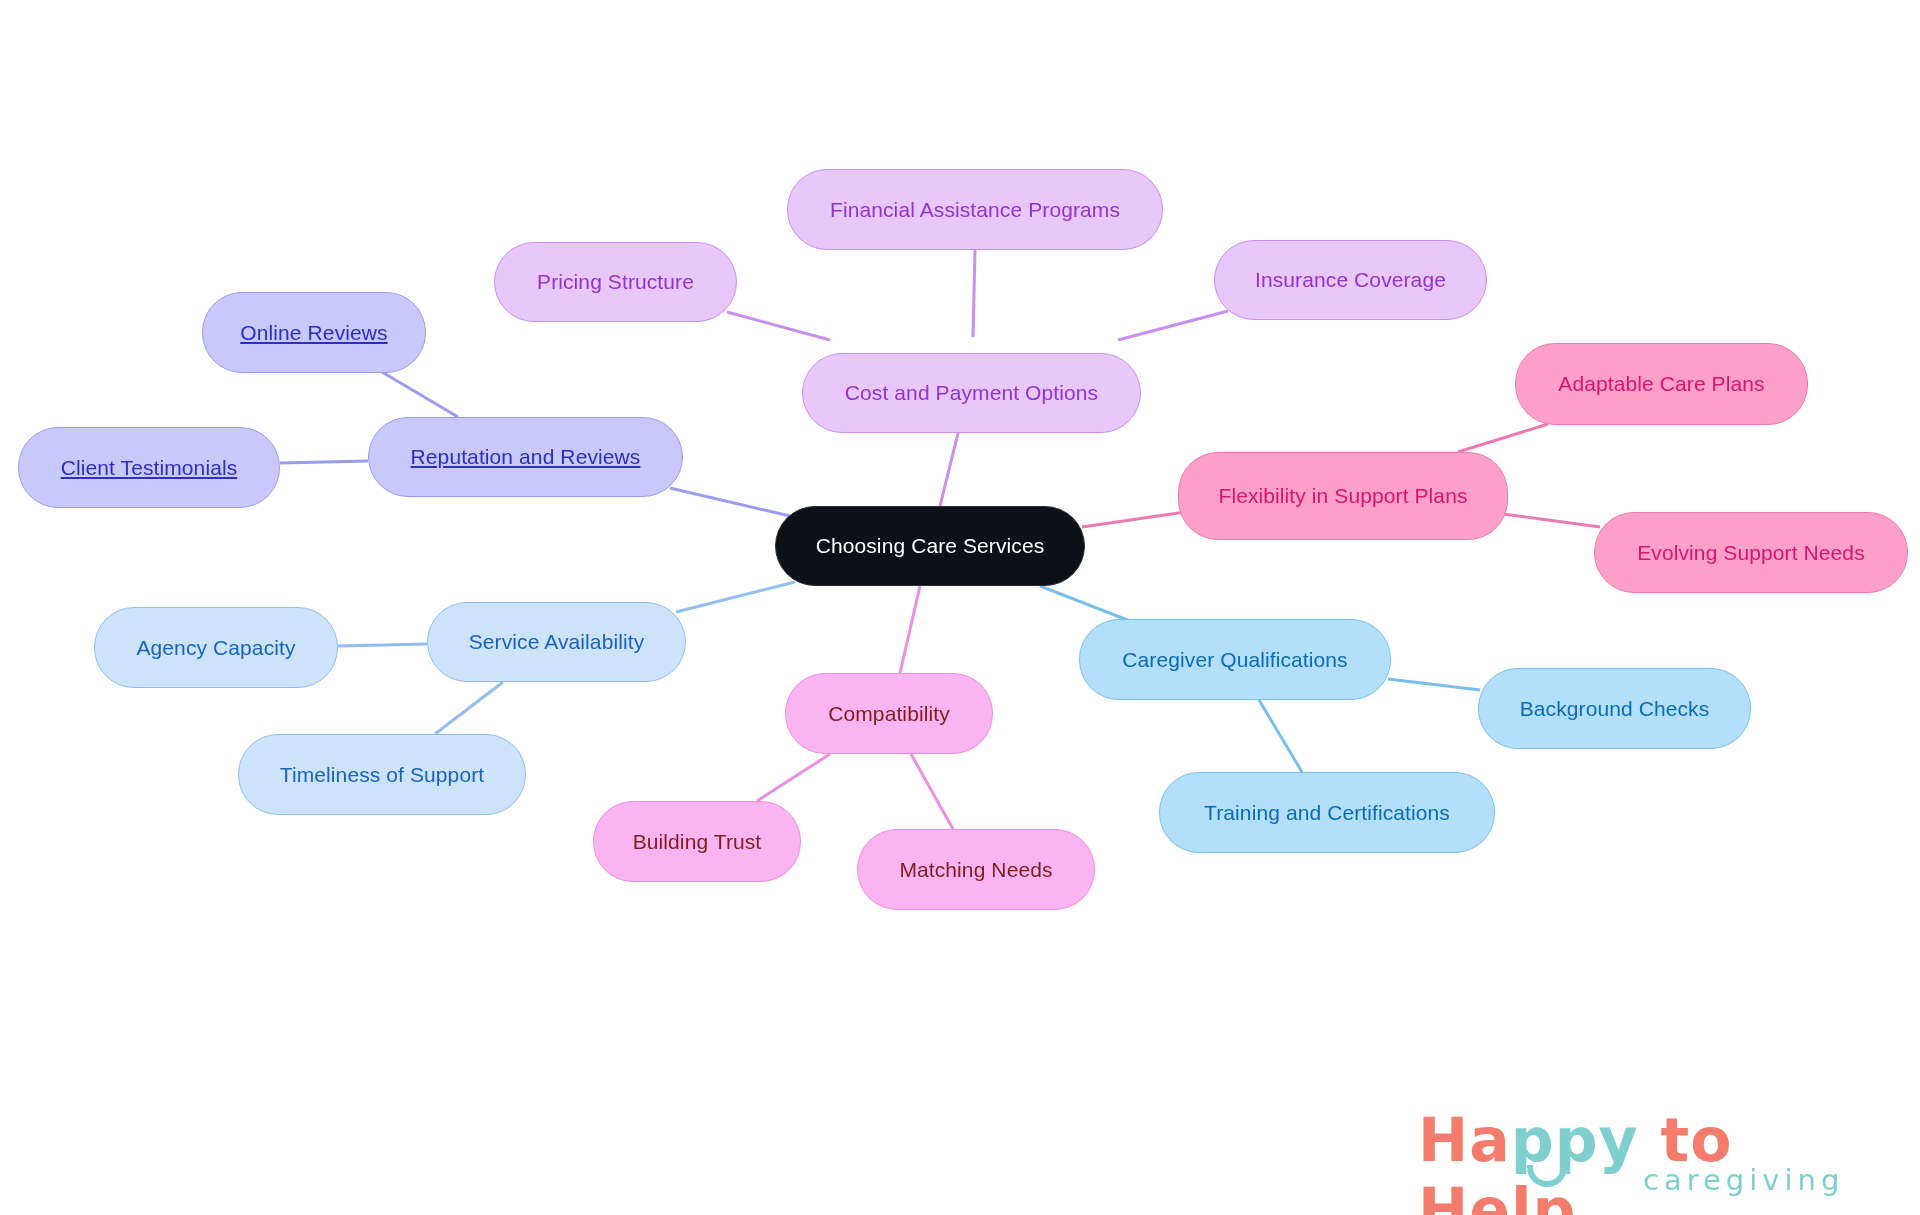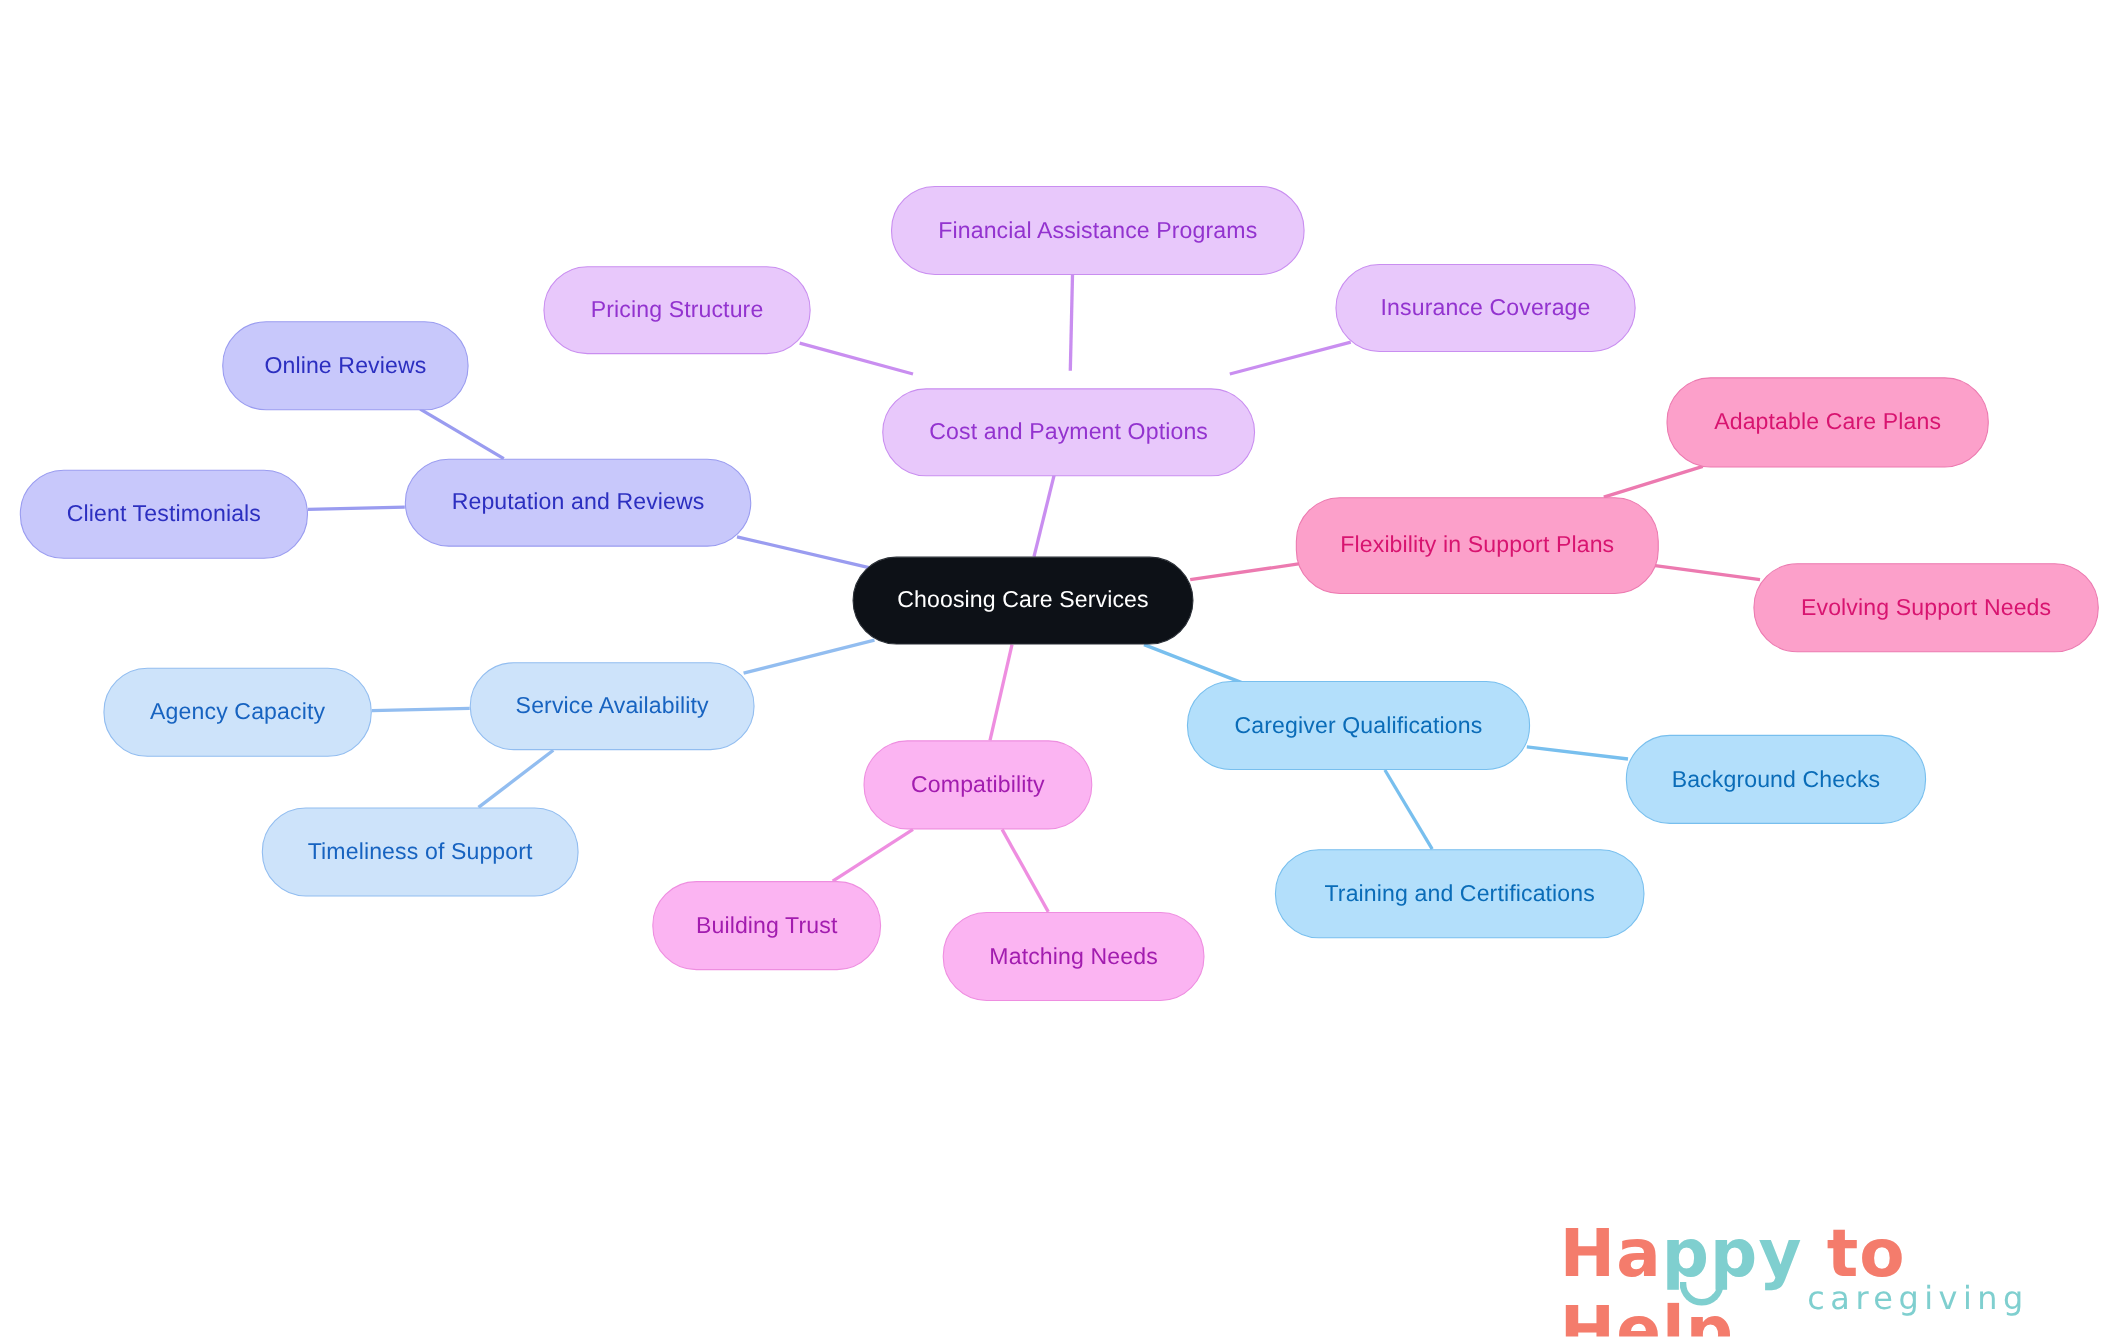--- a/index.html
+++ b/index.html
@@ -1,23 +1,23 @@
 <!DOCTYPE html>
 <html><head>
 <meta charset="utf-8">
 <style>
   html,body{margin:0;padding:0;background:#ffffff;}
   body{width:1920px;height:1215px;position:relative;overflow:hidden;font-family:"Liberation Sans","DejaVu Sans",sans-serif;}
   #edges{position:absolute;left:0;top:0;width:1920px;height:1215px;}
   .node{position:absolute;box-sizing:border-box;border-radius:40px;border:1.5px solid;display:flex;align-items:center;justify-content:center;font-size:21px;white-space:nowrap;letter-spacing:0.1px;}
   .root{background:#0d1117;border-color:#2a2f36;color:#ffffff;}
   .c-cost{background:#e8c8fb;border-color:#c98ef0;color:#9333cf;}
-  .c-rep{background:#c8c8fb;border-color:#9a9cf0;color:#2c2fc0;}
+  .c-rep{background:#c8c8fb;border-color:#9a9cf0;color:#2c2fc0;text-decoration:underline;}
   .c-svc{background:#cde3fa;border-color:#92bdf0;color:#1763c0;}
-  .c-comp{background:#fbb4f2;border-color:#ee8ee0;color:#a21caf;}
+  .c-comp{background:#fbb4f2;border-color:#ee8ee0;color:#7f1d1d;}
   .c-care{background:#b3dffb;border-color:#78bfee;color:#0a6cb8;}
   .c-flex{background:#fca0ca;border-color:#ec7ab0;color:#d81470;}
   #logo{position:absolute;left:1418px;top:1105px;width:470px;height:100px;}
   #logo .main{position:absolute;left:0;top:0;font-family:"DejaVu Sans",sans-serif;font-weight:bold;font-size:60px;line-height:70px;letter-spacing:1px;color:#f47c6c;}
   #logo .main .teal{color:#7fcfcf;}
   #logo .sub{position:absolute;left:225px;top:58px;font-family:"DejaVu Sans",sans-serif;font-size:29px;letter-spacing:5px;color:#7fcfcf;}
   #logo .smile{position:absolute;left:109px;top:60px;width:40px;height:22px;border:6px solid #7fcfcf;border-top:none;border-radius:0 0 26px 26px;box-sizing:border-box;}
 </style>
 </head>
 <body>
@@ -51,21 +51,21 @@
   <line x1="1503" y1="514" x2="1600" y2="527" stroke="#ec7ab0" stroke-width="3"></line>
 </svg>
 
 <div class="node root" style="left:775px;top:506px;width:310px;height:80px;">
   <span>Choosing Care Services</span>
 </div>
 
 <div class="node c-cost" style="left:802px;top:337px;width:339px;height:80px;margin-top:16px;">
   <span>Cost and Payment Options</span>
 </div>
-<div class="node c-cost" style="left:810px;top:169px;width:376px;height:81px;">
+<div class="node c-cost" style="left:787px;top:169px;width:376px;height:81px;">
   <span>Financial Assistance Programs</span>
 </div>
 <div class="node c-cost" style="left:494px;top:242px;width:243px;height:80px;">
   <span>Pricing Structure</span>
 </div>
 <div class="node c-cost" style="left:1214px;top:240px;width:273px;height:80px;">
   <span>Insurance Coverage</span>
 </div>
 
 <div class="node c-rep" style="left:368px;top:417px;width:315px;height:80px;">

